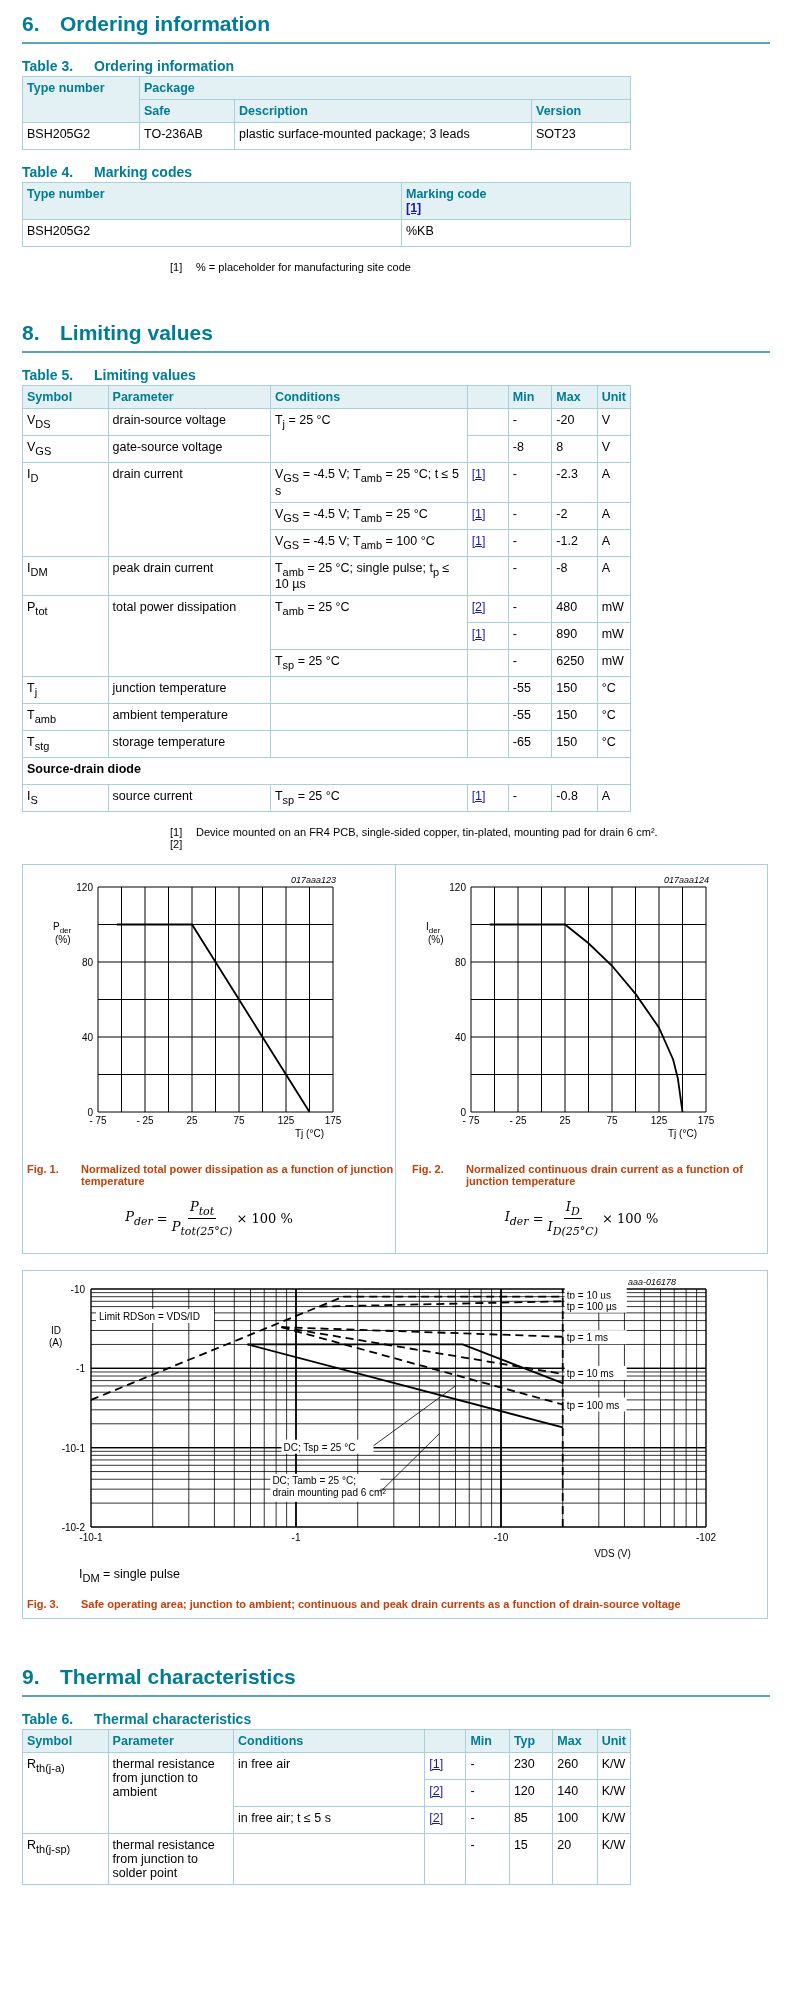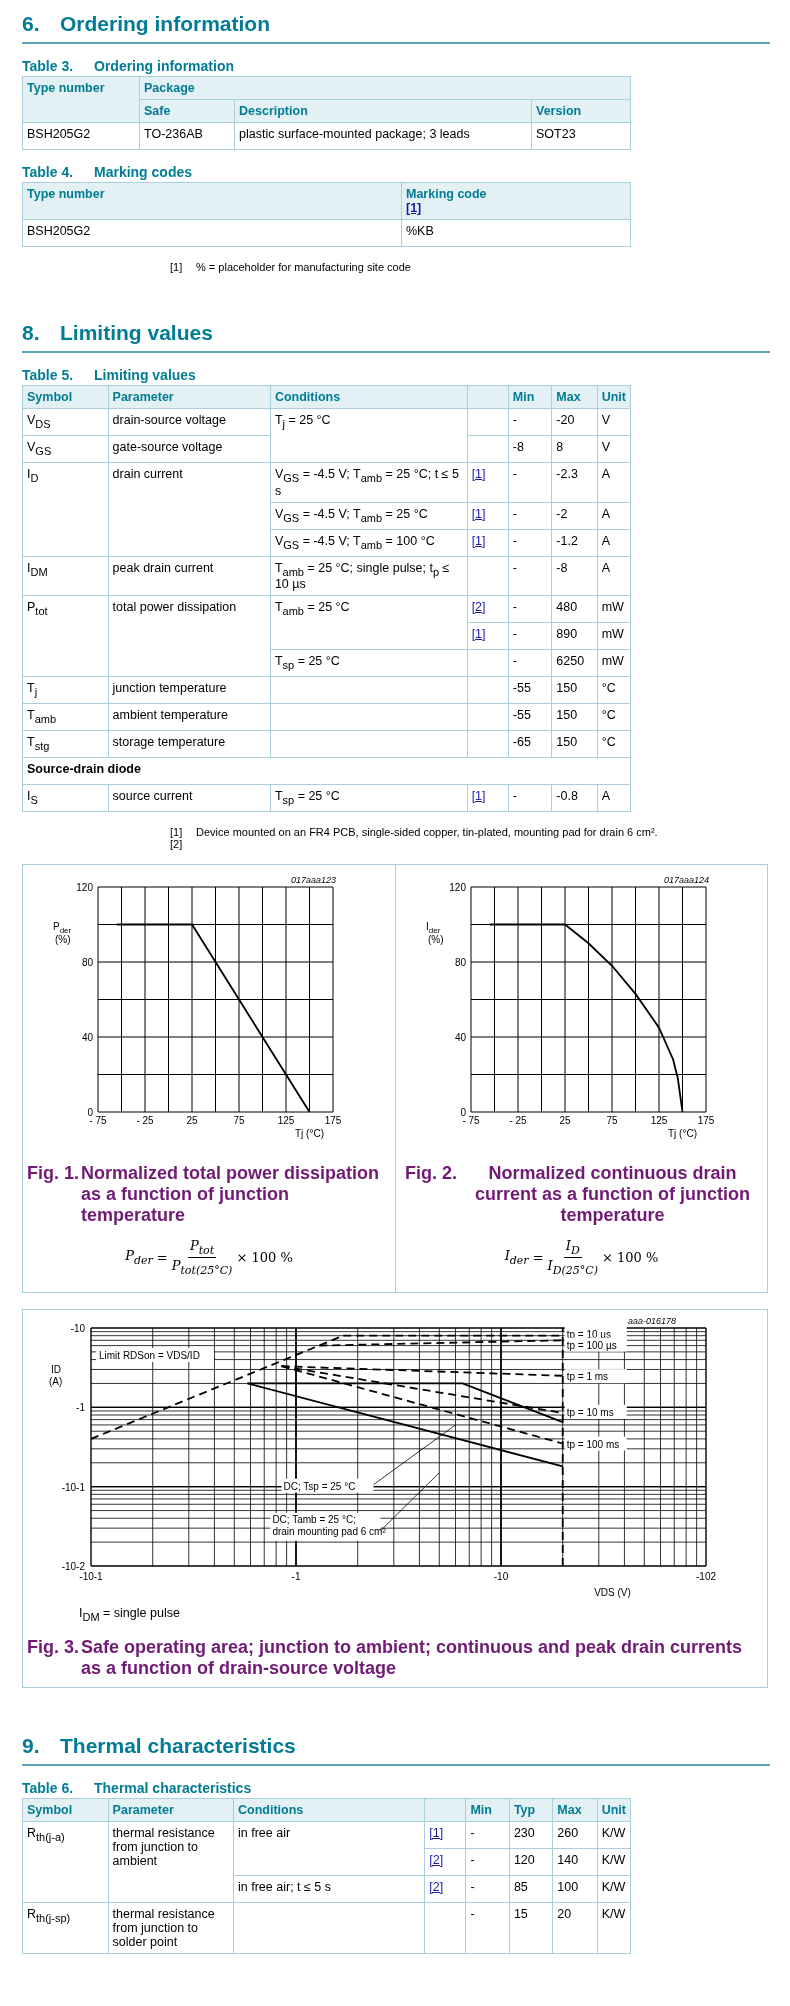--- a/index.html
+++ b/index.html
@@ -15,21 +15,21 @@
   table.dt td.sub { font-weight:bold;margin-left:14px; }
   .ref { color:#1a1aa6; text-decoration:underline; }
   sub { font-size:11px; }
   .notes { font-size:11px; margin:6px 0 0 170px; }
   .notes .n { display:flex; }
   .notes .n span.k { width:26px; flex:none; }
   .figbox { border:1px solid #a9cfda; margin:0 22px; box-sizing:border-box; }
   .figrow { display:flex; margin:14px 22px 0 22px; border:1px solid #a9cfda; }
   .figcell { width:50%; position:relative; box-sizing:border-box; }
   .figcell + .figcell { border-left:1px solid #a9cfda; }
-  .figcap { color:#701a75; font-weight:bold; font-size:18px; display:flex; margin:4px 0 0 0; }
+  .figcap { color:#c2410c; font-weight:bold; font-size:11px; display:flex; margin:4px 0 0 0; }
   .figcap .fn { width:54px; flex:none; }
   .formula { font-family:"DejaVu Serif", serif; font-style:italic; font-size:13px; text-align:center; margin:12px 0 16px 0; display:flex; justify-content:center; align-items:center; gap:4px; }
   .frac { display:inline-flex; flex-direction:column; align-items:center; }
   .frac .top { border-bottom:1px solid #000; padding:0 2px; }
   .fs { font-style:normal; }
   svg text { font-family:"Liberation Sans", sans-serif; }
 </style>
 </head>
 <body>
 
@@ -292,21 +292,21 @@
           <text x="70" y="251" font-size="10" text-anchor="end">0</text>
           <text x="70" y="176" font-size="10" text-anchor="end">40</text>
           <text x="70" y="101" font-size="10" text-anchor="end">80</text>
           <text x="70" y="26" font-size="10" text-anchor="end">120</text>
           <text x="30" y="65" font-size="10">I<tspan font-size="8" dy="3">der</tspan></text>
           <text x="32" y="78" font-size="10">(%)</text>
           <text x="313" y="18" font-size="9" font-style="italic" text-anchor="end">017aaa124</text>
           <text x="286.5" y="272" font-size="10" text-anchor="middle">Tj (°C)</text>
           <polyline points="93.8,59.5 169,59.5 192.5,78.25 216,100.75 239.5,128.875 263,162.625 277.1,194.5 281.8,213.25 286.5,247" fill="none" stroke="#000" stroke-width="1.8"></polyline>
         </svg>
-      <div class="figcap" style="margin-left:8px;text-align:center;">
+      <div class="figcap" style="margin-left:16px;">
           <span class="fn">Fig. 2.</span>
           <span>Normalized continuous drain current as a function of junction temperature</span>
         </div>
       <div class="formula">
         <span>I<sub>der</sub></span>
           <span class="fs">=</span>
         <span class="frac">
             <span class="top">I<sub>D</sub></span>
             <span>I<sub>D(25°C)</sub></span>
           </span>

